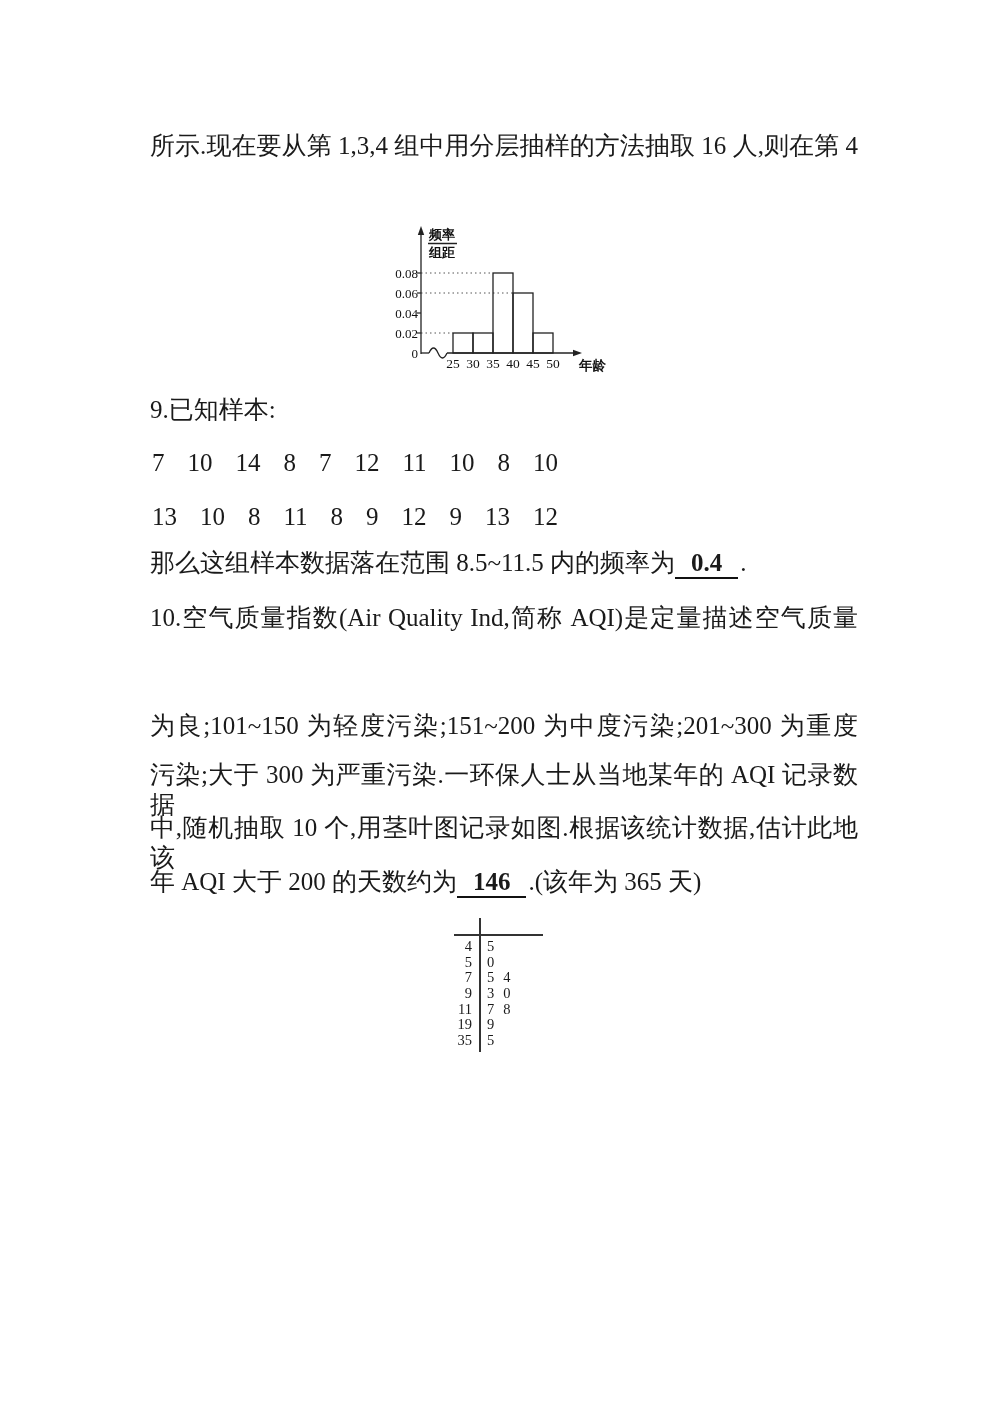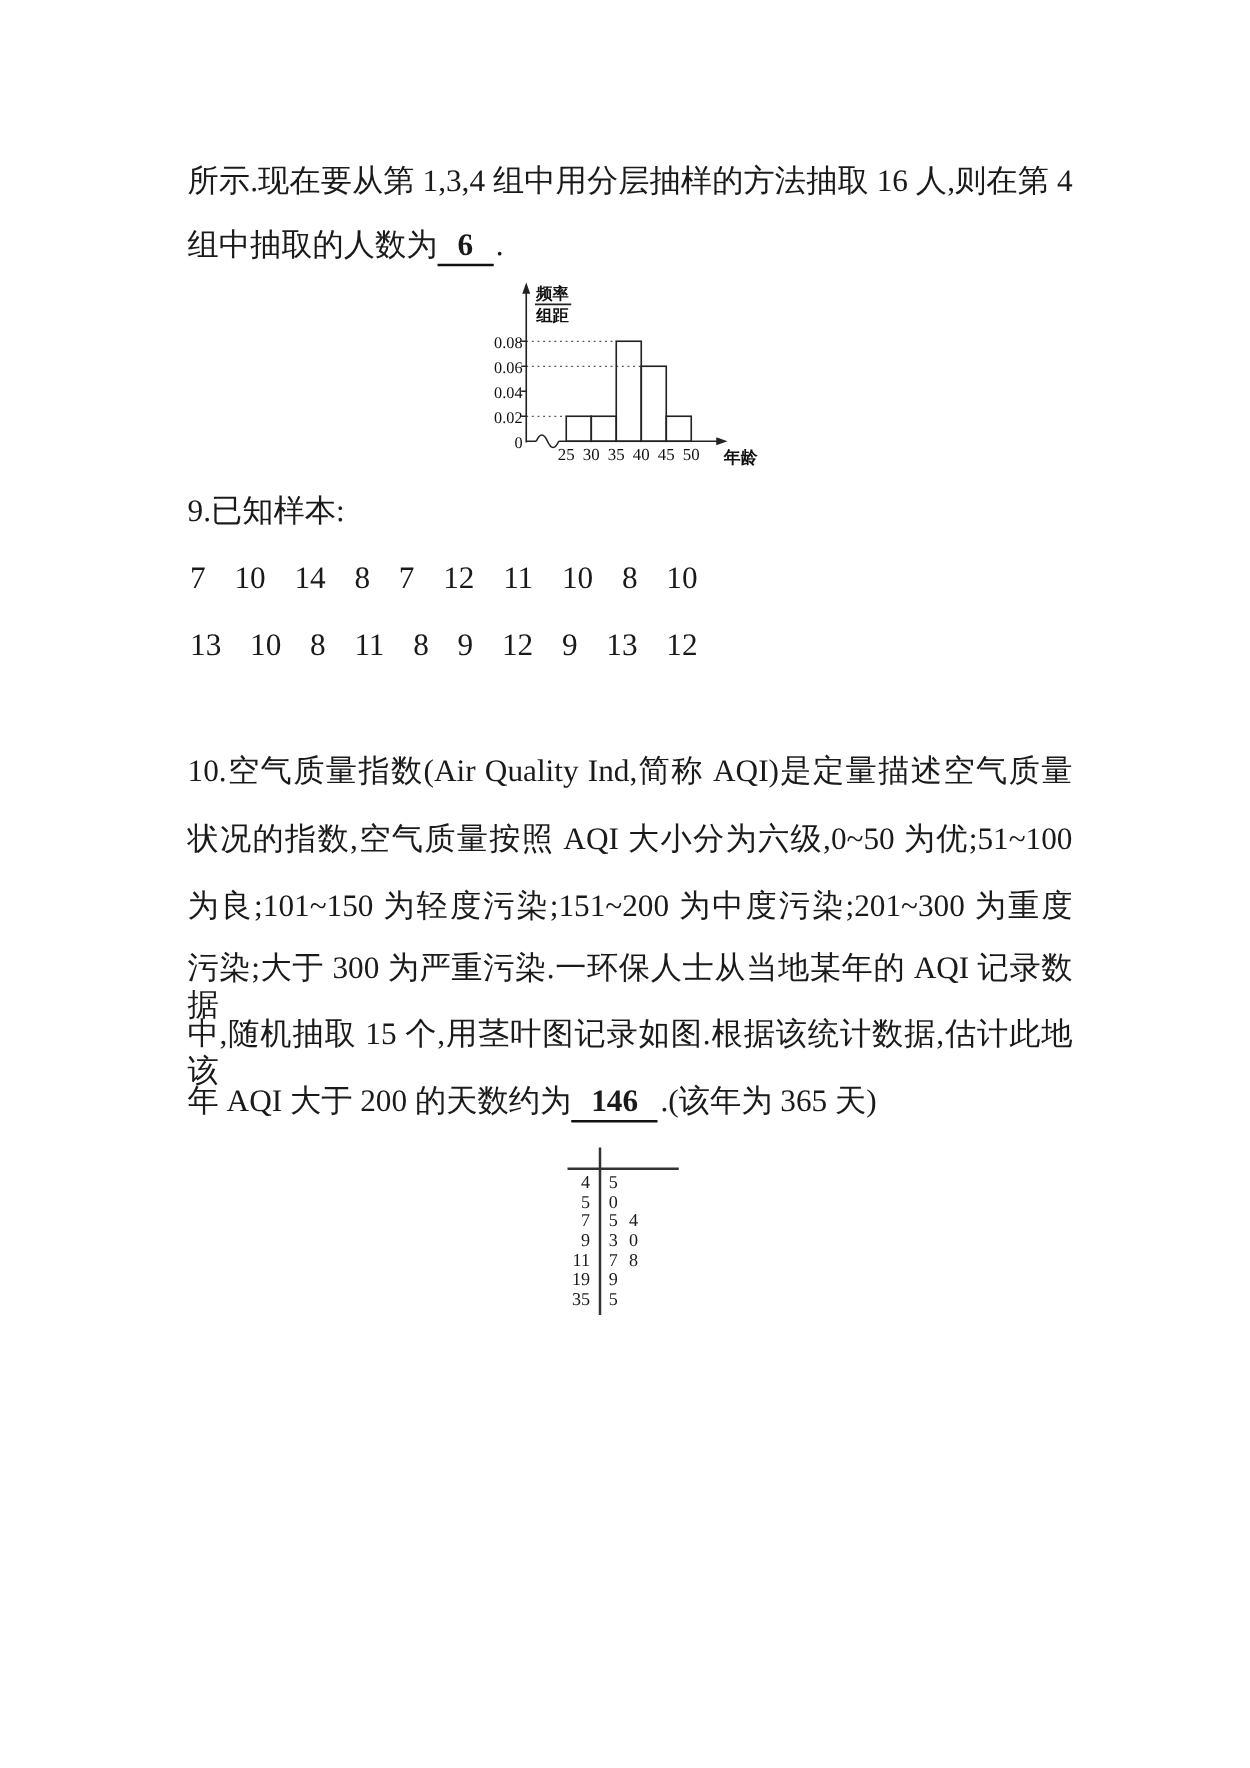--- a/index.html
+++ b/index.html
@@ -22,21 +22,20 @@
   .sl-stem{width:44px;text-align:right;}
   .sl-leaves{margin-left:15px;display:flex;gap:9px;}
 </style>
 </head>
 <body>
 
 <div class="page">
 
   <div class="line full" style="top:131px">所示.现在要从第 1,3,4 组中用分层抽样的方法抽取 16 人,则在第 4</div>
 
-  <div class="line" style="top:182px"><span>组中抽取的人数为</span><span class="answer">6</span><span class="tail">.</span></div>
 
   <div class="chart"><svg width="235" height="155">
         <line x1="28" y1="111" x2="60" y2="111" stroke="#555" stroke-width="1" stroke-dasharray="1.5 3"></line>
         <line x1="28" y1="51" x2="100" y2="51" stroke="#555" stroke-width="1" stroke-dasharray="1.5 3"></line>
         <line x1="28" y1="71" x2="120" y2="71" stroke="#555" stroke-width="1" stroke-dasharray="1.5 3"></line>
         <rect x="60" y="111" width="20" height="20" fill="none" stroke="#222222" stroke-width="1.3"></rect>
         <rect x="80" y="111" width="20" height="20" fill="none" stroke="#222222" stroke-width="1.3"></rect>
         <rect x="100" y="51" width="20" height="80" fill="none" stroke="#222222" stroke-width="1.3"></rect>
         <rect x="120" y="71" width="20" height="60" fill="none" stroke="#222222" stroke-width="1.3"></rect>
         <rect x="140" y="111" width="20" height="20" fill="none" stroke="#222222" stroke-width="1.3"></rect>
@@ -88,26 +87,26 @@
       <span>8</span>
       <span>11</span>
       <span>8</span>
       <span>9</span>
       <span>12</span>
       <span>9</span>
       <span>13</span>
       <span>12</span>
     </div>
 
+  <div class="line" style="top:548px"><span>那么这组样本数据落在范围 8.5~11.5 内的频率为</span><span class="answer">0.4</span><span class="tail">.</span></div>
 
   <div class="line full" style="top:603px">10.空气质量指数(Air Quality Ind,简称 AQI)是定量描述空气质量</div>
-  <div class="line full" style="top:657px">状况的指数,空气质量按照 AQI 大小分为六级,0~50 为优;51~100</div>
   <div class="line full" style="top:711px">为良;101~150 为轻度污染;151~200 为中度污染;201~300 为重度</div>
   <div class="line full" style="top:760px">污染;大于 300 为严重污染.一环保人士从当地某年的 AQI 记录数据</div>
-  <div class="line full" style="top:813px">中,随机抽取 15 个,用茎叶图记录如图.根据该统计数据,估计此地该</div>
+  <div class="line full" style="top:813px">中,随机抽取 10 个,用茎叶图记录如图.根据该统计数据,估计此地该</div>
 
   <div class="line" style="top:867px"><span>年 AQI 大于 200 的天数约为</span><span class="answer">146</span><span class="tail">.(该年为 365 天)</span></div>
 
   <div class="stemleaf">
       <div class="sl-vline"></div>
       <div class="sl-hline"></div>
       <div class="sl-rows">
         <div class="sl-row">
           <div class="sl-stem">4</div>
           <div class="sl-leaves">

